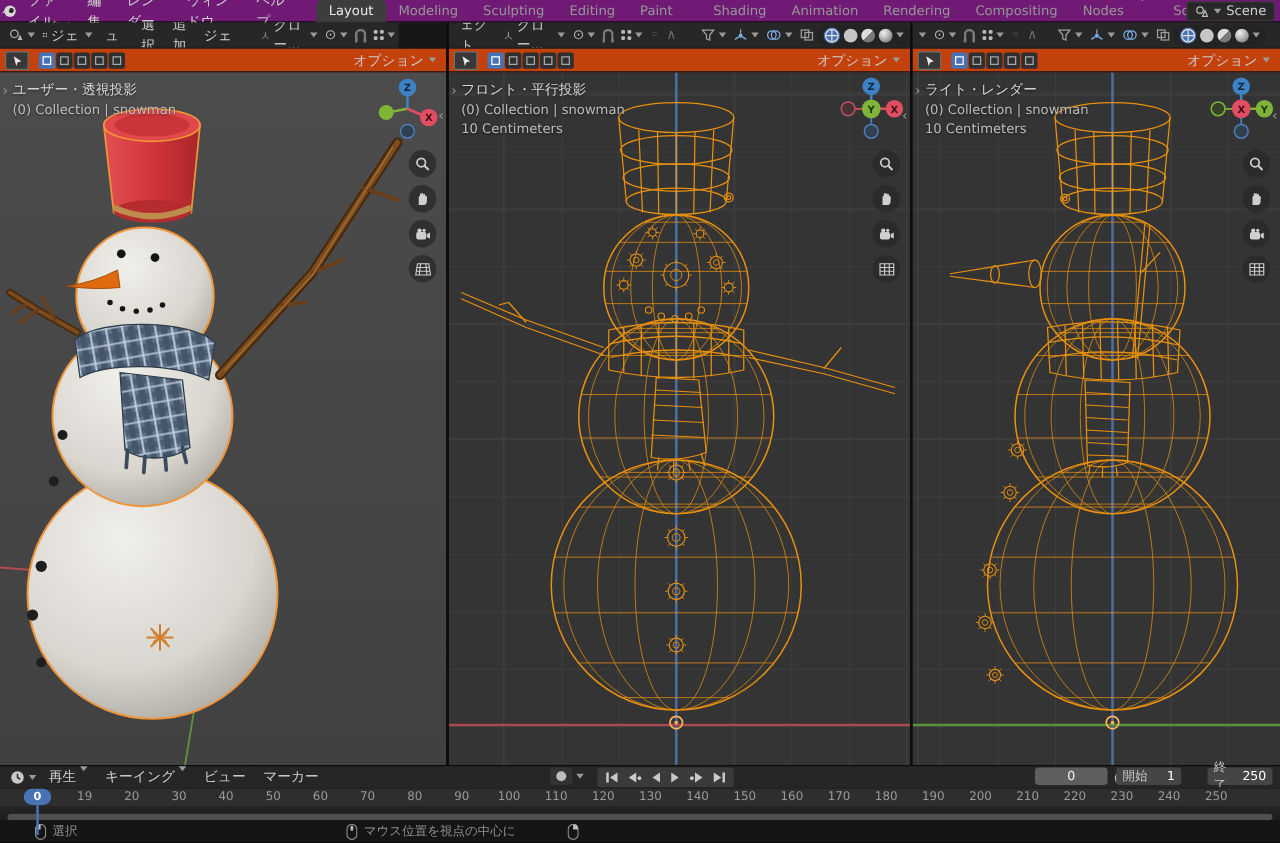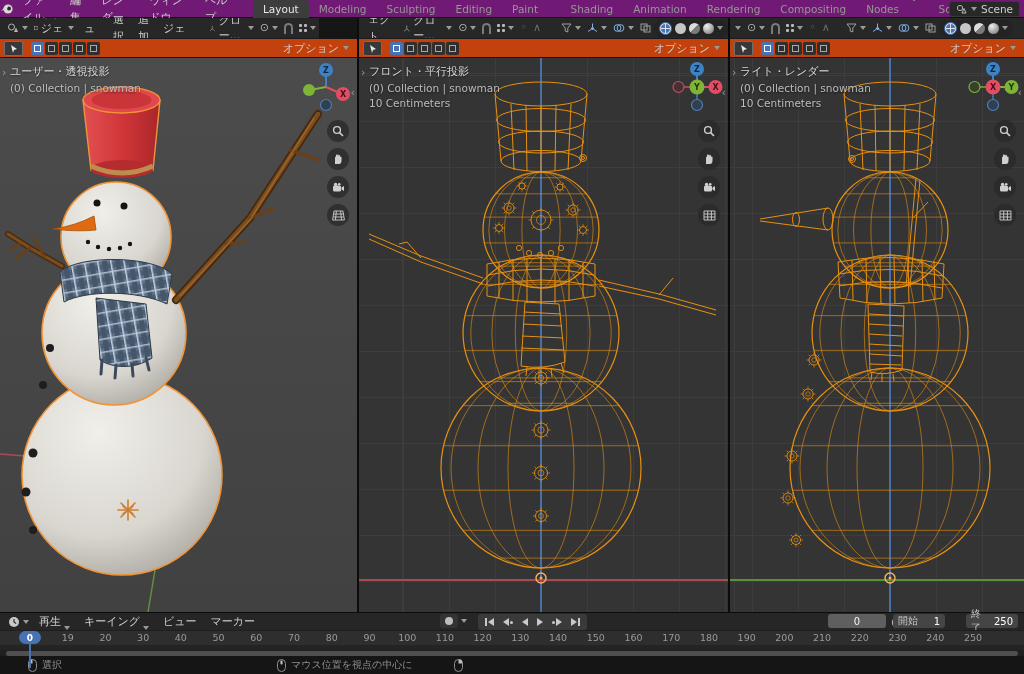--- a/index.html
+++ b/index.html
@@ -71,21 +71,21 @@
   .axis-line{position:absolute;z-index:1;}
   .navgizmo{position:absolute;right:4px;top:2px;z-index:4;}
   .vpbtns{position:absolute;right:8px;z-index:4;display:flex;flex-direction:column;gap:6px;}
   .vpbtn{width:22px;height:22px;border-radius:50%;background:rgba(40,40,40,.75);display:flex;align-items:center;justify-content:center;}
   svg.model{position:absolute;left:0;top:0;z-index:2;}
   .wire{stroke:#e8900f;fill:none;}
 
   
   .timeline{position:absolute;left:0;top:612px;width:1024px;height:44px;background:#262626;border-top:1px solid #0c0c0c;}
   .tl-hdr{position:absolute;left:0;top:0;width:1024px;height:17px;display:flex;align-items:center;}
-  .tl-hdr .menu{font-size:11px;padding:0 7px;display:inline-flex;align-items:flex-end;gap:3px;}
+  .tl-hdr .menu{font-size:11px;padding:0 7px;display:inline-flex;align-items:flex-start;gap:3px;}
   .transport{position:absolute;left:478px;top:1px;display:flex;align-items:center;gap:1px;background:#3a3a3a;border-radius:3px;padding:1px 3px;}
   .tbtn{display:flex;align-items:center;gap:1px;padding:3px 4px;border-radius:2px;}
   .tri-l{width:0;height:0;border-top:4px solid transparent;border-bottom:4px solid transparent;border-right:6px solid #c9c9c9;}
   .tri-r{width:0;height:0;border-top:4px solid transparent;border-bottom:4px solid transparent;border-left:6px solid #c9c9c9;}
   .tbar{width:2px;height:8px;background:#c9c9c9;}
   .tdot{width:3px;height:3px;border-radius:50%;background:#c9c9c9;}
   .recbtn{width:18px;height:14px;border-radius:3px;background:#333;display:flex;align-items:center;justify-content:center;margin-right:2px;}
   .rec{width:8px;height:8px;border-radius:50%;background:#bdbdbd;}
   .frame-field{position:absolute;right:138px;top:1px;width:58px;height:14px;background:#5f5f5f;border-radius:3px;
                font-size:10px;color:#f4f4f4;display:flex;align-items:center;justify-content:center;}

